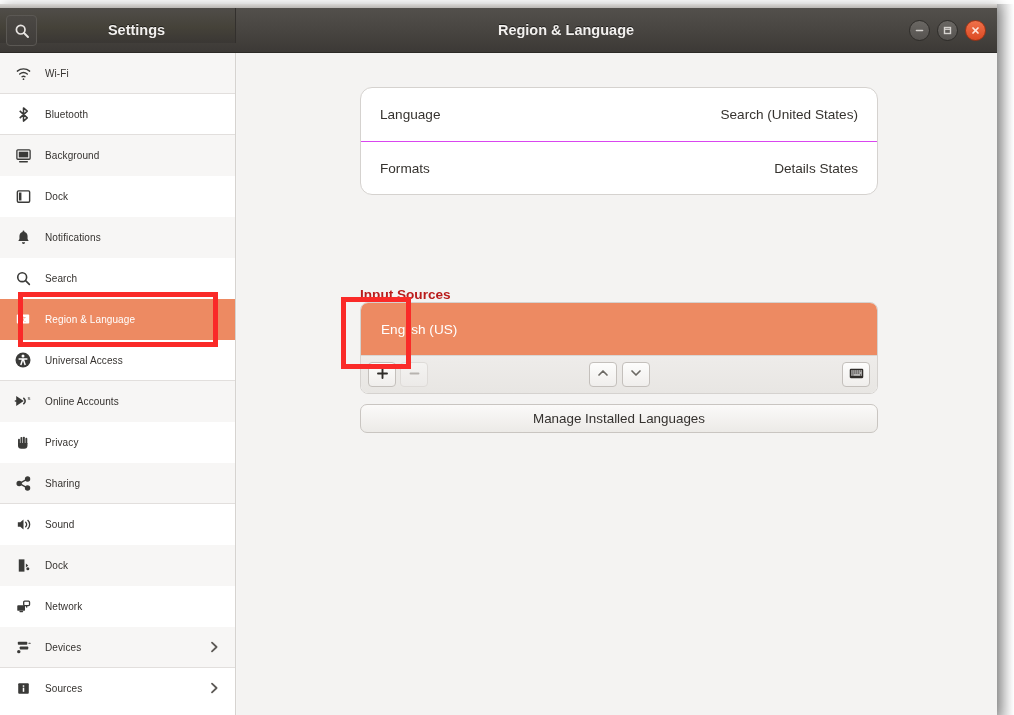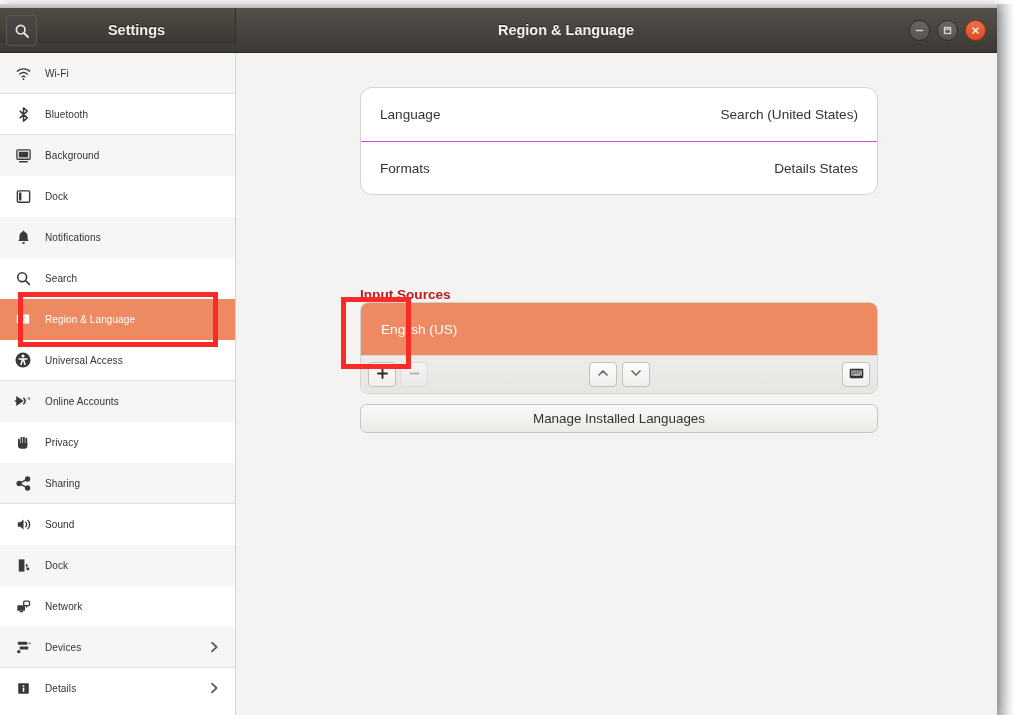--- a/index.html
+++ b/index.html
@@ -478,21 +478,21 @@
       </div>
 
       <div class="sb-item">
         <span class="sb-ico">
           <svg width="17" height="17" viewBox="0 0 18 18">
             <rect x="3.4" y="3.4" width="11.2" height="11.2" rx="1" fill="currentColor"></rect>
             <rect x="8.2" y="5.6" width="1.6" height="1.6" fill="#fff"></rect>
             <rect x="8.2" y="8.1" width="1.6" height="4.4" fill="#fff"></rect>
           </svg>
         </span>
-        <span class="sb-label">Details</span>
+        <span class="sb-label">Sources</span>
         <span class="sb-chev">
           <svg width="14" height="14" viewBox="0 0 14 14" fill="none" stroke="currentColor" stroke-width="1.8" stroke-linecap="round" stroke-linejoin="round">
               <polyline points="5,2.6 9.6,7 5,11.4"></polyline>
             </svg>
         </span>
       </div>
 
     </div>
 
     <div class="content">

